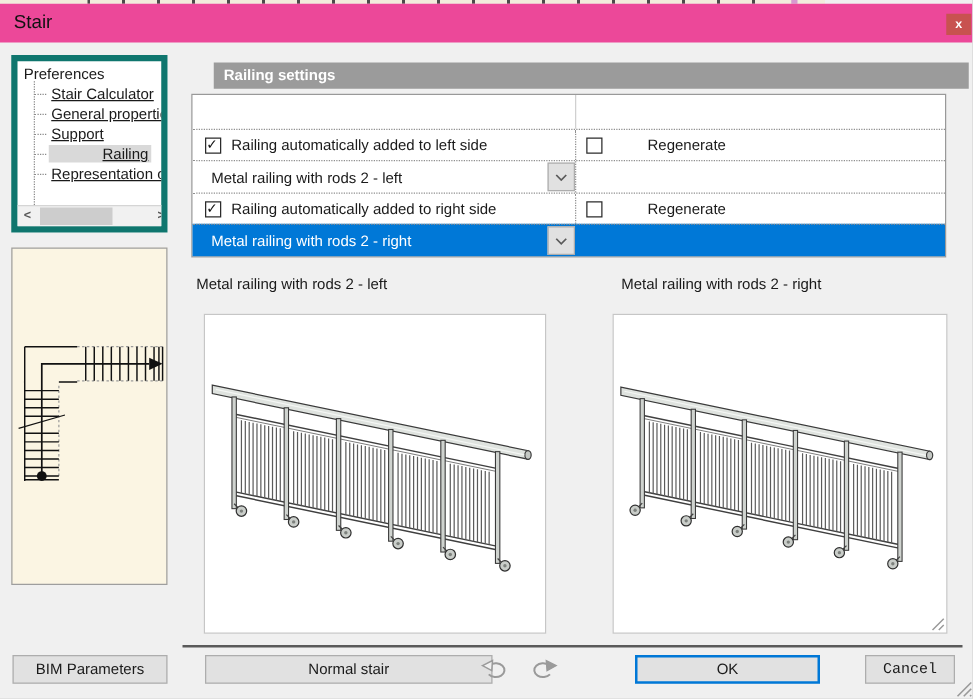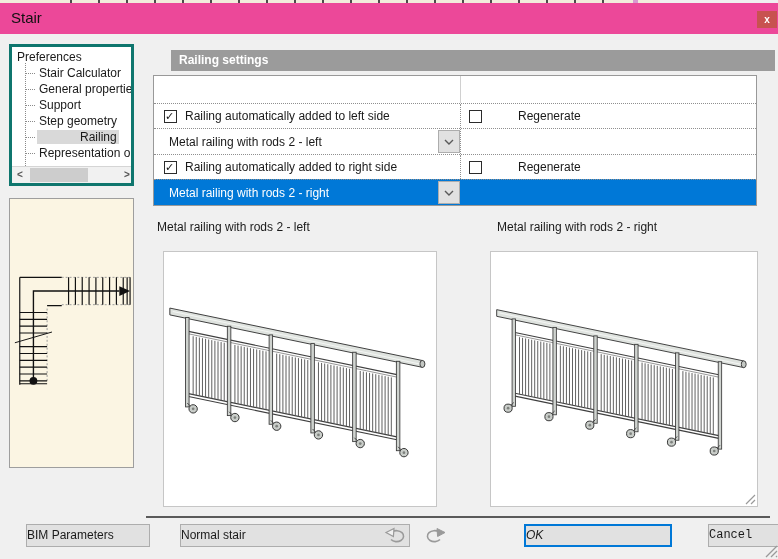--- a/index.html
+++ b/index.html
@@ -14,25 +14,25 @@
   .top-strip .pink { position:absolute; left:633px; top:0; width:5px; height:3px; background:#d898d0; }
 
   
   .titlebar { position:absolute; left:0; top:3px; width:778px; height:31px; background:#ec4899; }
   .title { position:absolute; left:11px; top:6px; font-size:15px; color:#111; }
   .close-btn { position:absolute; left:757px; top:8px; width:20px; height:17px; background:var(--close-red,#C85250);
     color:#fff; font-weight:bold; font-size:10px; text-align:center; line-height:17px; cursor:pointer; }
 
   
   .tree-panel { position:absolute; left:9px; top:44px; width:125px; height:142px; background:#fff;
-    border:3px solid #0f766e; overflow:hidden; }
+    border:5px solid #0f766e; overflow:hidden; }
   .tree-root { padding:3px 0 1px 5px; white-space:nowrap; }
   .tree-children { position:relative; margin-left:13px; }
   .tree-children .vline { position:absolute; left:0; top:-2px; height:123px; border-left:1px dotted #8a8a8a; }
-  .tree-item { position:relative; padding:1px 2px 1px 12px; white-space:nowrap; line-height:14px; }
+  .tree-item { position:relative; padding:1px 2px 1px 12px; white-space:nowrap; line-height:14px;text-decoration:underline; }
   .tree-item::before { content:""; position:absolute; left:0; top:8px; width:10px; border-top:1px dotted #8a8a8a; }
   .tree-item.selected .tree-label-bg { background:#d9d9d9;padding-left:43px; }
   .tree-label-bg { padding:0 2px; }
 
   .tree-scrollbar { position:absolute; left:0; bottom:0; width:123px; height:17px; background:#F1F1F1;
     display:flex; align-items:stretch; border-top:1px solid #d5d5d5; }
   .scroll-arrow { width:16px; text-align:center; line-height:16px; font-size:10px; font-weight:bold; color:#555; cursor:pointer; }
   .scroll-track { flex:1; position:relative; }
   .scroll-thumb { position:absolute; left:2px; top:1px; width:58px; height:14px; background:#CDCDCD; cursor:pointer; }
 
@@ -74,24 +74,24 @@
 
   .pane { position:absolute; top:251px; height:256px; background:#fff; border:1px solid #c6c6c6; }
   .pane-left { left:163px; width:274px; }
   .pane-right { left:490px; width:268px; }
   .pane svg.rail { width:100%; height:100%; display:block; }
   .pane-grip { position:absolute; right:1px; bottom:1px; width:13px; height:11px; }
 
   
   .footer-line { position:absolute; left:146px; top:516px; width:624px; height:2px; background:#5a5a5a; }
   .btn { position:absolute; top:524px; height:23px; background:#E1E1E1; border:1px solid #ADADAD;
-    text-align:left; line-height:21px; cursor:pointer;margin-left:16px; }
+    text-align:center; line-height:21px; cursor:pointer; }
   .btn-bim { left:10px; width:124px; }
   .btn-stair { left:164px; width:230px; }
-  .btn-ok { left:508px; width:148px; border:2px solid var(--accent,#0078D7); line-height:19px;font-style:italic; }
+  .btn-ok { left:508px; width:148px; border:2px solid var(--accent,#0078D7); line-height:19px; }
   .btn-cancel { left:692px; width:72px;font-family:Liberation Mono, monospace; }
   .icon-btn { position:absolute; top:527px; width:27px; height:17px; cursor:pointer; }
   .icon-undo { left:384px; } .icon-redo { left:420px; }
   .win-grip { position:absolute; left:764px; top:544px; width:14px; height:14px; }
 </style>
 </head>
 <body>
 
 <div class="dialog">
 
@@ -105,21 +105,20 @@
     <div class="close-btn">x</div>
   </div>
 
   <div class="tree-panel">
     <div class="tree-root">Preferences</div>
     <div class="tree-children">
       <div class="vline"></div>
       <div class="tree-item"><span class="tree-label-bg">Stair Calculator</span></div>
       <div class="tree-item"><span class="tree-label-bg">General properties</span></div>
       <div class="tree-item"><span class="tree-label-bg">Support</span></div>
-      <div class="tree-item"><span class="tree-label-bg">Step geometry</span></div>
       <div class="tree-item selected"><span class="tree-label-bg">Railing</span></div>
       <div class="tree-item"><span class="tree-label-bg">Representation on th</span></div>
     </div>
     <div class="tree-scrollbar">
       <div class="scroll-arrow">&lt;</div>
       <div class="scroll-track">
         <div class="scroll-thumb"></div>
       </div>
       <div class="scroll-arrow">&gt;</div>
     </div>

